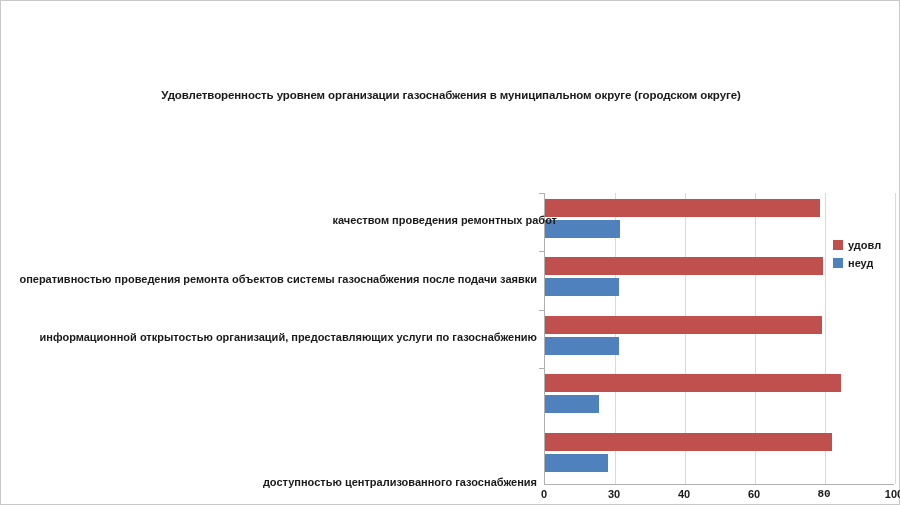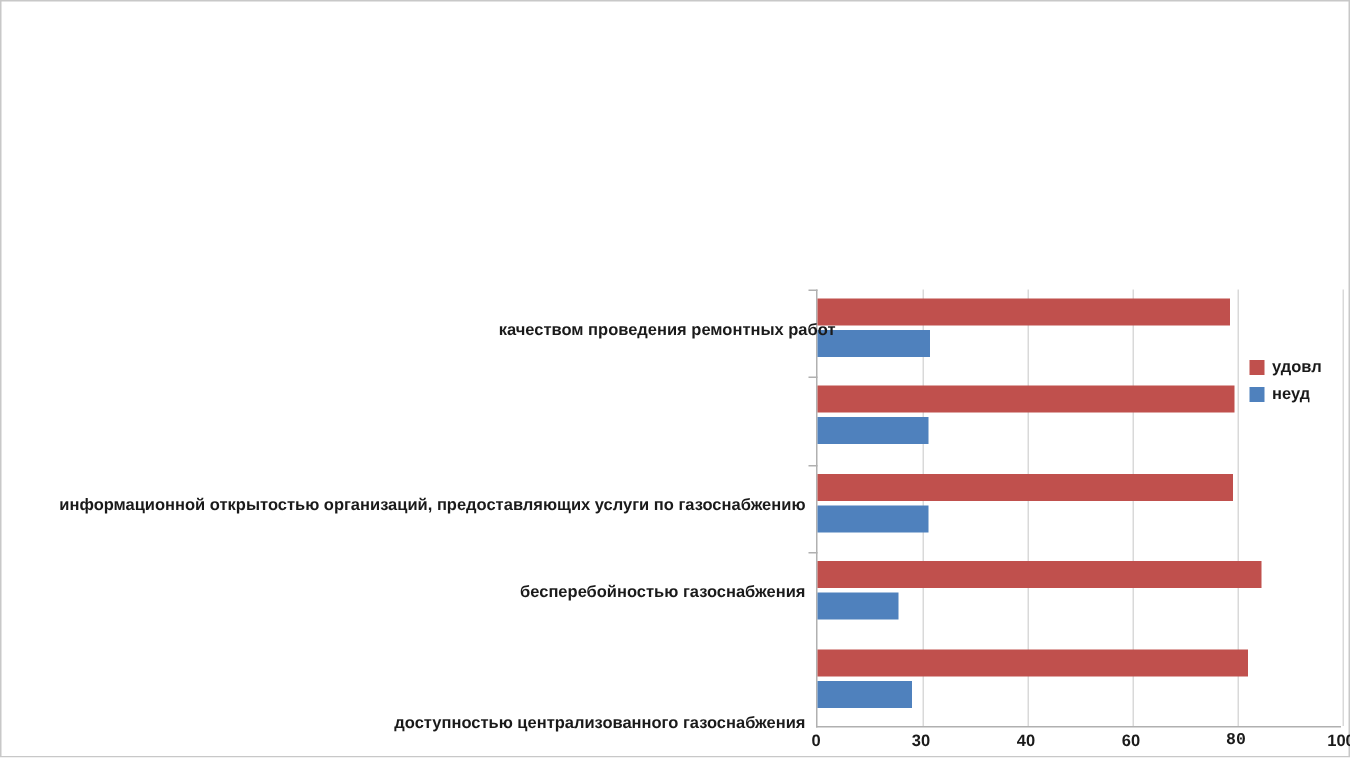--- a/index.html
+++ b/index.html
@@ -114,20 +114,21 @@
   .legend-text {
     white-space: nowrap;
     overflow: hidden;
   }
 </style>
 </head>
 <body>
 
 <div id="page">
 
+  <div id="chart-title">Удовлетворенность уровнем организации газоснабжения в муниципальном округе (городском округе)</div>
 
   <div id="plot-area">
       <div class="gridline" style="left: 70px;"></div>
       <div class="gridline" style="left: 140px;"></div>
       <div class="gridline" style="left: 210px;"></div>
       <div class="gridline" style="left: 280px;"></div>
       <div class="gridline" style="left: 350px;"></div>
       <div class="group" style="top: 233.6px; height: 58.4px;">
         <div class="bar s0" style="width: 287px; background: rgb(192, 80, 77);"></div>
         <div class="bar s1" style="width: 63px; background: rgb(79, 129, 189);"></div>
@@ -156,22 +157,22 @@
 
   <div id="overlay"></div>
 
 <div class="x-tick-label" style="left: 523px;">0</div>
     <div class="x-tick-label" style="left: 593px;">30</div>
     <div class="x-tick-label" style="left: 663px;">40</div>
     <div class="x-tick-label" style="left: 733px;">60</div>
     <div class="x-tick-label" style="left: 803px; font-family: Liberation Mono, monospace;">80</div>
     <div class="x-tick-label" style="left: 873px;">100</div>
     <div class="cat-label" style="top: 446.8px; right: 362px; margin-top: 28px;">доступностью централизованного газоснабжения</div>
-    <div class="cat-label" style="top: 388.4px; right: 362px;">бесперебойностью газоснабжения</div>
     <div class="cat-label" style="top: 330px; right: 362px;">информационной открытостью организаций, предоставляющих услуги по газоснабжению</div>
+    <div class="cat-label" style="top: 271.6px; right: 362px;">оперативностью проведения ремонта объектов системы газоснабжения после подачи заявки</div>
     <div class="cat-label" style="top: 213.2px; right: 342px;">качеством проведения ремонтных работ</div>
     <div id="legend">
       <div class="legend-row">
         <span class="legend-swatch" style="background: rgb(192, 80, 77);"></span>
         <span class="legend-text">удовл</span>
       </div>
       <div class="legend-row">
         <span class="legend-swatch" style="background: rgb(79, 129, 189);"></span>
         <span class="legend-text">неуд</span>
       </div>

